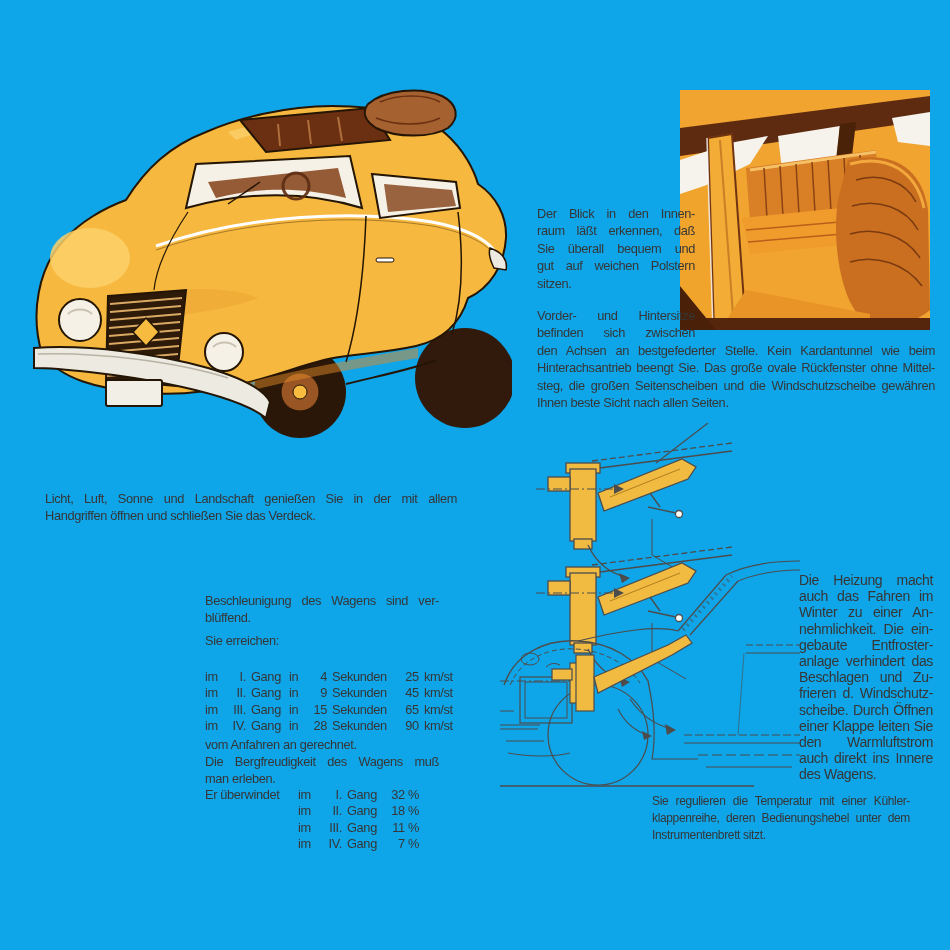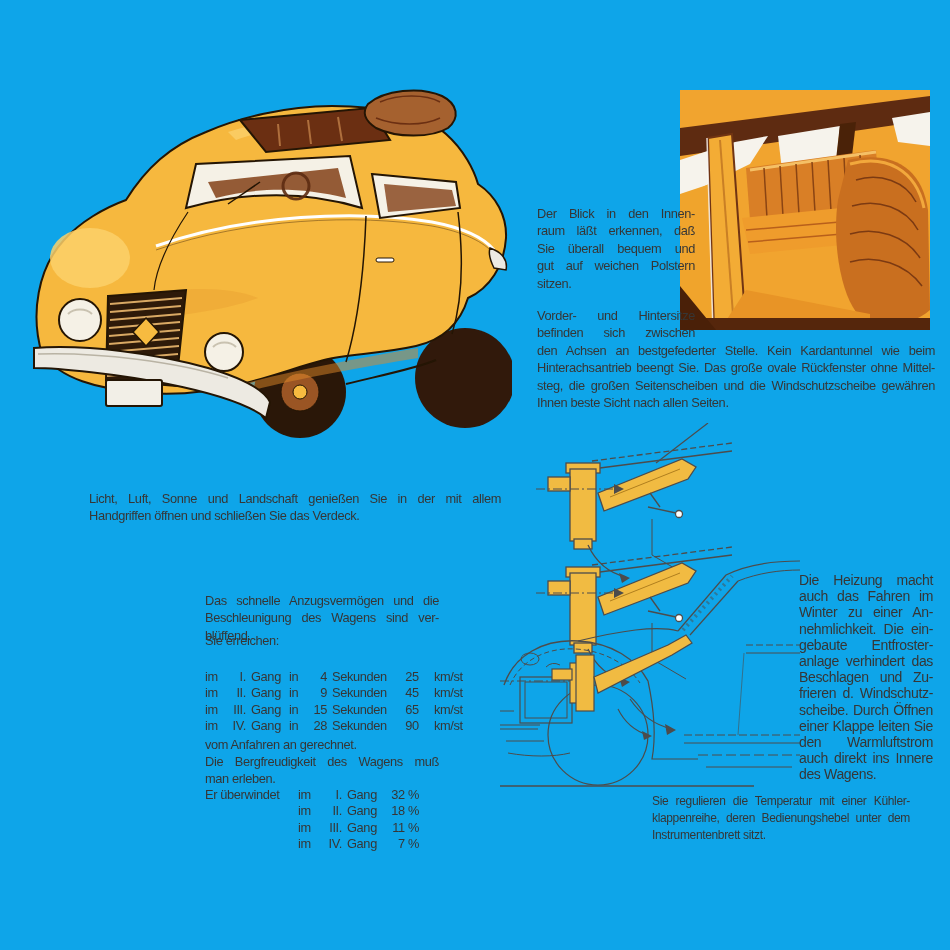--- a/index.html
+++ b/index.html
@@ -15,21 +15,21 @@
   
   .grow{white-space:nowrap;height:16.4px;line-height:16.4px;}
   .grow span{display:inline-block;}
   .g-im{width:17px;}
   .g-rom{width:24px;text-align:right;}
   .g-gang{width:38px;margin-left:5px;}
   .g-in{width:20px;}
   .g-sec{width:18px;text-align:right;}
   .g-sek{width:70px;margin-left:5px;}
   .g-spd{width:20px;text-align:center;}
-  .g-unit{margin-left:12px;text-align:center;}
+  .g-unit{margin-left:2px;text-align:center;}
   
   .crow{white-space:nowrap;height:16.4px;line-height:16.4px;}
   .crow span{display:inline-block;}
   .c-lead{width:93px;}
   .c-im{width:18px;}
   .c-rom{width:26px;text-align:right;}
   .c-gang{width:36px;margin-left:5px;}
   .c-val{width:36px;text-align:right;}
   .heat .jl{font-size:14px;line-height:16.2px;}
   .cap  .jl{font-size:12px;line-height:17px;}
@@ -261,27 +261,26 @@
     <div class="jl">befinden sich zwischen</div>
   </div>
 
   <div class="tb" style="left:537px;top:342px;width:398px;">
     <div class="jl">den Achsen an bestgefederter Stelle. Kein Kardantunnel wie beim</div>
     <div class="jl">Hinterachsantrieb beengt Sie. Das große ovale Rückfenster ohne Mittel-</div>
     <div class="jl">steg, die großen Seitenscheiben und die Windschutzscheibe gewähren</div>
     <div class="jl last">Ihnen beste Sicht nach allen Seiten.</div>
   </div>
 
-  <div class="tb" style="left:45px;top:490px;width:412px;margin-left:44px;">
+  <div class="tb" style="left:45px;top:490px;width:412px;">
     <div class="jl">Licht, Luft, Sonne und Landschaft genießen Sie in der mit allem</div>
     <div class="jl last">Handgriffen öffnen und schließen Sie das Verdeck.</div>
   </div>
 
   <div class="tb" style="left:205px;top:592px;width:234px;">
-    <div class="jl">Das schnelle Anzugsvermögen und die</div>
     <div class="jl">Beschleunigung des Wagens sind ver-</div>
     <div class="jl last">blüffend.</div>
   </div>
 
   <div class="tb" style="left:205px;top:632px;width:234px;">
     <div class="plain">Sie erreichen:</div>
   </div>
 
   <div class="tb" style="left:205px;top:669px;">
     <div class="grow">

